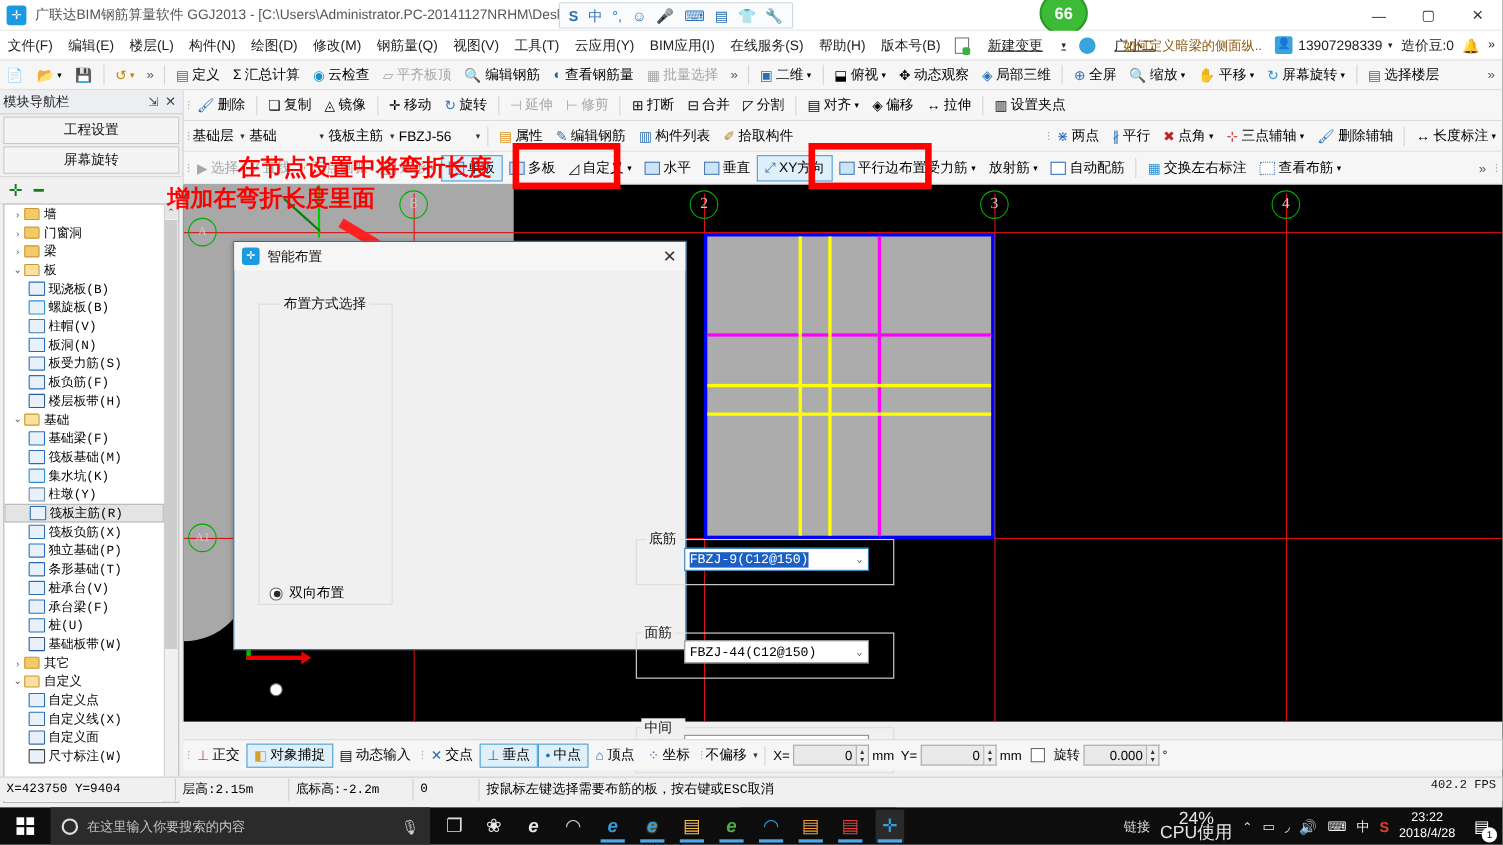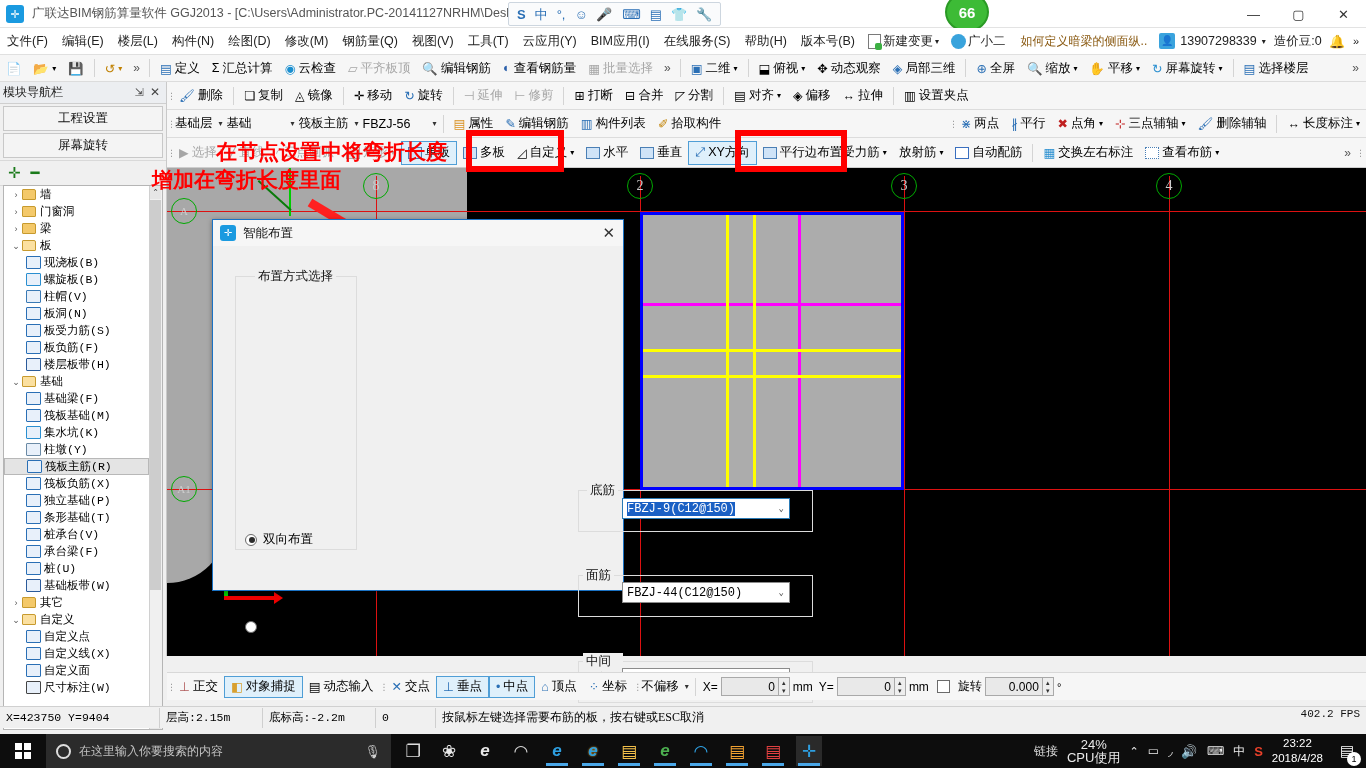--- a/index.html
+++ b/index.html
@@ -40,21 +40,21 @@
   .wbtn { width:45px; height:28px; display:flex; align-items:center; justify-content:center;
           color:#333; font-size:13px; }
 
   
   .menubar {
     position:absolute; left:0; top:28px; width:1366px; height:26px;
     background:#ffffff; display:flex; align-items:center; font-size:12.5px;
     color:#222;
   }
   .menubar .mi { padding:0 7px; height:22px; line-height:22px; white-space:nowrap; }
-  .newchange { display:flex; align-items:center; gap:2px; padding:0 6px; }
+  .newchange { display:flex; align-items:center; gap:17px; padding:0 6px;text-decoration:underline; }
   .doc-ic { width:13px;height:15px; background:#fff; border:1px solid #7a7a7a;
             position:relative; display:inline-block; }
   .doc-ic:after{ content:''; position:absolute; right:-2px; bottom:-2px; width:7px;height:7px;
             background:#3cb043; border-radius:2px;}
   .avatar-ic { width:15px;height:15px;border-radius:50%;background:#39a3dc; display:inline-block;}
   .mb-right { position:absolute; right:0; top:0; height:26px; display:flex; align-items:center; }
   .ad-text { color:#8a5a12; font-size:12px; margin-right:12px; }
   .phone-ic { width:16px;height:16px;background:#3aa3dd;border-radius:2px;display:inline-block;
               color:#fff;font-size:10px;text-align:center;line-height:16px;}
   .bell { color:#2f8fd0; font-size:13px; }
@@ -208,21 +208,21 @@
   .cort { width:15px;height:15px;border:2px solid #ddd;border-radius:50%; flex:0 0 15px;}
   .sp-text { color:#c3c3c3; font-size:12px; }
   .mic { margin-left:auto; color:#cfcfcf; font-size:13px; }
   .tb-icons { position:absolute; left:400px; top:0; height:34px; display:flex; align-items:center; gap:10px;}
   .tbi { width:26px;height:30px; display:flex;align-items:center;justify-content:center;
          font-size:17px; position:relative; }
   .tbi.active:after{ content:''; position:absolute; bottom:0; left:2px; right:2px; height:3px;
          background:#4aa7e8;}
   .tray { position:absolute; right:0; top:0; height:34px; display:flex; align-items:center; gap:9px;
           padding-right:4px; color:#eee; font-size:12px;}
-  .cpu { text-align:center; line-height:13px; font-size:13px; color:#e8e8e8; }
+  .cpu { text-align:center; line-height:13px; font-size:16px; color:#e8e8e8; }
   .clock { text-align:center; line-height:15px; font-size:11.5px; color:#fff; }
   .notif { width:30px;height:34px;display:flex;align-items:center;justify-content:center;
            font-size:15px; color:#fff; position:relative;}
   .badge1 { position:absolute; right:1px; bottom:2px; width:14px;height:14px;border-radius:50%;
             background:#fff;color:#000;font-size:9px;text-align:center;line-height:14px;}
   .fps { position:absolute; right:6px; top:708px; font-size:11px; color:#111;
          font-family:"Liberation Mono","DejaVu Sans Mono",monospace;}
 </style>
 </head>
 <body>
@@ -894,21 +894,21 @@
         <span>▾</span>
       </div>
     <span style="font-size:11px;margin:0 3px">°</span>
   </div>
 
   <div class="statusbar">
     <div class="st-cell" style="width:160px">X=423750  Y=9404</div>
     <div class="st-cell" style="width:103px">层高:2.15m</div>
     <div class="st-cell" style="width:113px">底标高:-2.2m</div>
     <div class="st-cell" style="width:60px">0</div>
-    <div class="st-cell" style="border-right:none;font-family:Liberation Serif, serif;font-size:12px">按鼠标左键选择需要布筋的板，按右键或ESC取消</div>
+    <div class="st-cell" style="border-right:none;font-family:Liberation Mono, monospace;font-size:12px">按鼠标左键选择需要布筋的板，按右键或ESC取消</div>
   </div>
   <div class="fps">402.2 FPS</div>
 
   <div class="taskbar">
     <div class="tb-start">
       <span class="winlogo">
           <i></i>
           <i></i>
           <i></i>
           <i></i>

